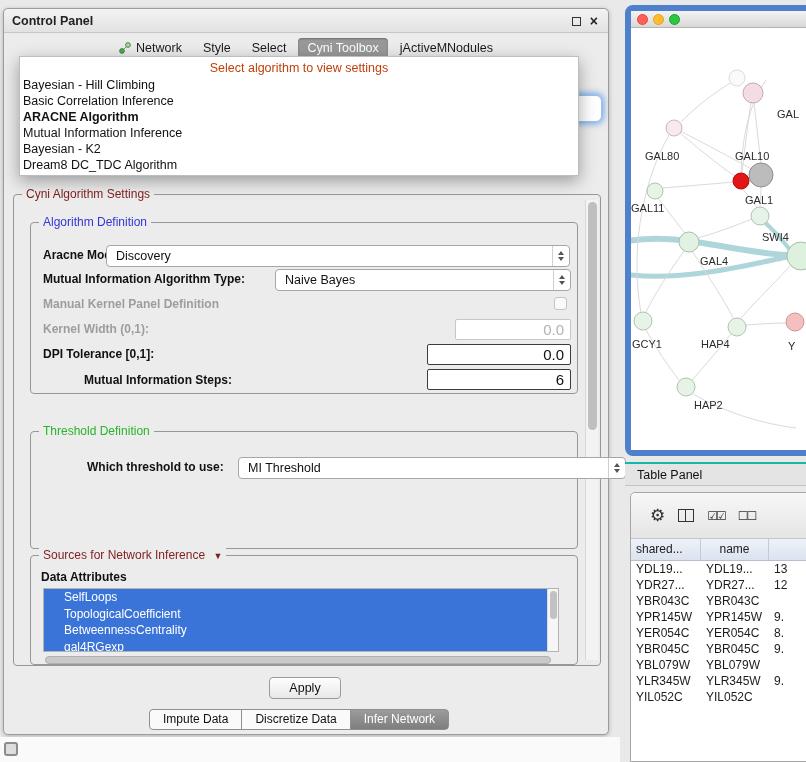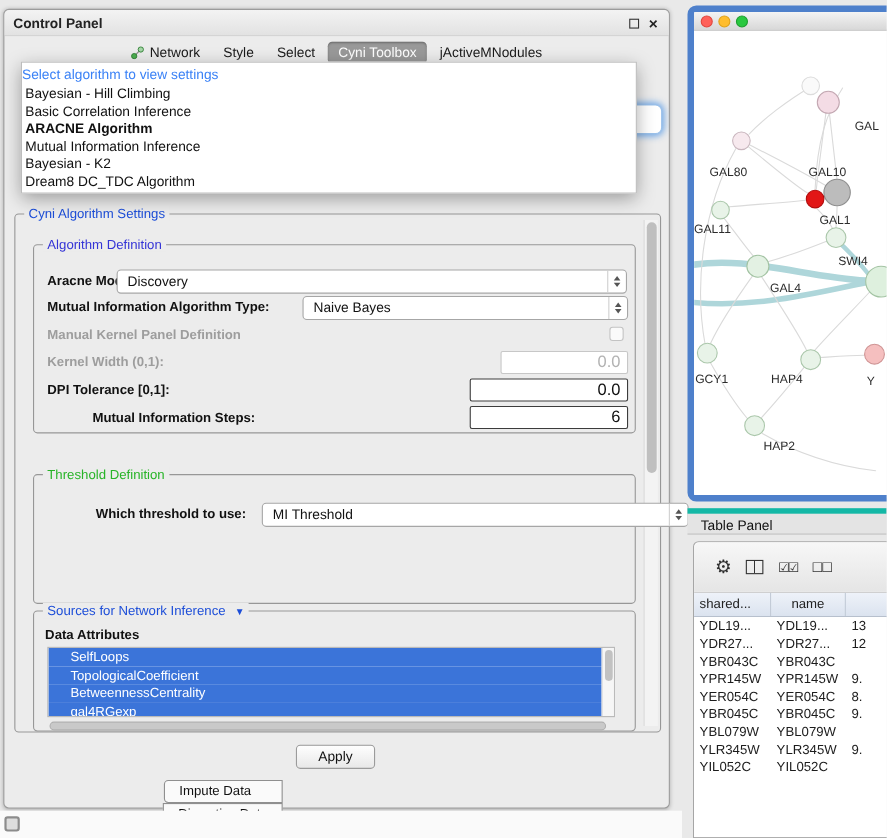--- a/index.html
+++ b/index.html
@@ -22,31 +22,31 @@
   .cp-tabbar { position:absolute; left:0; top:26px; right:0; height:25px;
     display:flex; justify-content:center; align-items:center; gap:3px; }
   .cp-tab { padding:3px 9px; font-size:12.5px; color:#1a1a1a; border-radius:4px;
     display:flex; align-items:center; gap:5px; white-space:nowrap;text-align:center; }
   .cp-tab.selected { background:#999; color:#fff; box-shadow:inset 0 1px 2px rgba(0,0,0,.3); }
 
   
   .popup { position:absolute; left:15px; top:47px; width:560px; height:120px;
     background:#fff; border:1px solid #bdbdbd; box-shadow:0 5px 16px rgba(0,0,0,.35);
     z-index:60; padding-top:2px; }
-  .popup-ph { text-align:left; color:#3b82f6; font-size:12.5px; height:18px; line-height:18px; }
+  .popup-ph { text-align:center; color:#c2410c; font-size:12.5px; height:18px; line-height:18px; }
   .popup-item { height:16px; line-height:16px; font-size:12.5px; padding-left:3px; color:#111; }
   .popup-item.selected { font-weight:bold; }
   .focus-combo-frag { position:absolute; left:556px; top:86px; width:42px; height:27px;
     border-radius:6px; background:#fff; border:1px solid #9bc1ea;
     box-shadow:0 0 6px 2px rgba(90,155,230,.8); z-index:5; }
 
   
   .gbox { position:absolute; border:1px solid #979797; border-radius:4px; }
   .legend { position:absolute; top:-8px; left:8px; background:#ececec; padding:0 4px;
-    font-size:12px; color:#1d4ed8; white-space:nowrap; }
+    font-size:12px; color:#7f1d1d; white-space:nowrap; }
   .legend.blue { color:#3434d6; }
   .legend.green { color:#28b428; }
 
   .settings-group { left:9px; top:185px; width:588px; height:472px; }
   .sg-vsb { position:absolute; right:2px; top:5px; bottom:5px; width:13px;
     background:#f3f3f3; border-left:1px solid #d8d8d8; }
   .sg-vsb .thumb { position:absolute; left:2px; top:2px; width:9px; height:228px;
     background:#bfbfbf; border-radius:5px; }
 
   .alg-box { left:16px; top:27px; width:548px; height:172px; }
@@ -84,21 +84,21 @@
   .attr-vsb .thumb { position:absolute; left:1.5px; top:2px; width:7px; height:28px;
     background:#c2c2c2; border-radius:4px; }
   .attr-hsb { position:absolute; left:12px; top:100px; width:516px; height:9px; }
   .attr-hsb .thumb { position:absolute; left:2px; top:0; width:506px; height:8px;
     background:#c9c9c9; border:1px solid #b0b0b0; border-radius:5px; }
 
   .apply-btn { position:absolute; left:265px; top:668px; width:72px; height:22px;
     border:1px solid #9b9b9b; border-radius:4px; background:linear-gradient(#fefefe,#e8e8e8);
     font-size:12.5px; text-align:center; line-height:20px; color:#111; }
 
-  .bottom-tabs { position:absolute; left:145px; top:700px; height:21px; display:flex;flex-direction:column; }
+  .bottom-tabs { position:absolute; left:145px; top:700px; height:21px; display:flex; }
   .bseg { border:1px solid #8f8f8f; background:#fafafa; font-size:12px; line-height:19px;
     padding:0 13px; margin-left:-1px; color:#111; white-space:nowrap; }
   .bseg:first-child { border-radius:4px 0 0 4px; margin-left:0; }
   .bseg:last-child { border-radius:0 4px 4px 0; }
   .bseg.selected { background:linear-gradient(#9c9c9c,#7e7e7e); color:#fff; }
 
   
   .net-window { position:absolute; left:625px; top:5px; width:230px; height:451px;
     border:6px solid #4e80cb; border-radius:8px; background:#fff; }
   .net-titlebar { position:absolute; left:0; top:0; right:0; height:17px;
@@ -106,21 +106,21 @@
     display:flex; align-items:center; gap:5px; padding-left:6px; }
   .light { width:11px; height:11px; border-radius:50%; }
   .light.red { background:#ff6159; border:1px solid #e2463d; }
   .light.yellow { background:#ffbd2e; border:1px solid #e0a31c; }
   .light.green { background:#2ac840; border:1px solid #1f9e30; }
   .net-canvas { position:absolute; left:0; top:17px; right:0; bottom:0; background:#fff; overflow:hidden; }
   .net-canvas svg text { font-family:"Liberation Sans", sans-serif; font-size:11px; fill:#2b2b2b; }
 
   
   .tp-titlebar { position:absolute; left:625px; top:462px; width:181px; height:24px;
-    background:#e4e4e4; border-top:5px solid #14b8a6; border-bottom:1px solid #c2c2c2;
+    background:#e4e4e4; border-top:2px solid #14b8a6; border-bottom:1px solid #c2c2c2;
     font-size:12.5px; line-height:22px; padding-left:12px; color:#111; }
   .tp-window { position:absolute; left:630px; top:492px; width:200px; height:270px;
     background:#fff; border:1px solid #a6a6a6; border-radius:5px 5px 0 0; }
   .tp-toolbar { position:absolute; left:0; top:0; right:0; height:46px;
     background:linear-gradient(#f7f7f7,#e5e5e5); border-bottom:1px solid #c6c6c6;
     border-radius:5px 5px 0 0; display:flex; align-items:center; gap:13px; padding-left:19px; }
   .gear { font-size:17px; color:#2f2f2f; }
   .cols-icon { width:16px; height:13px; border:1.5px solid #333;
     background:linear-gradient(to right, transparent 0 6px, #333 6px 7.5px, transparent 7.5px); }
   .checks { font-size:12px; letter-spacing:-2px; color:#333; }

